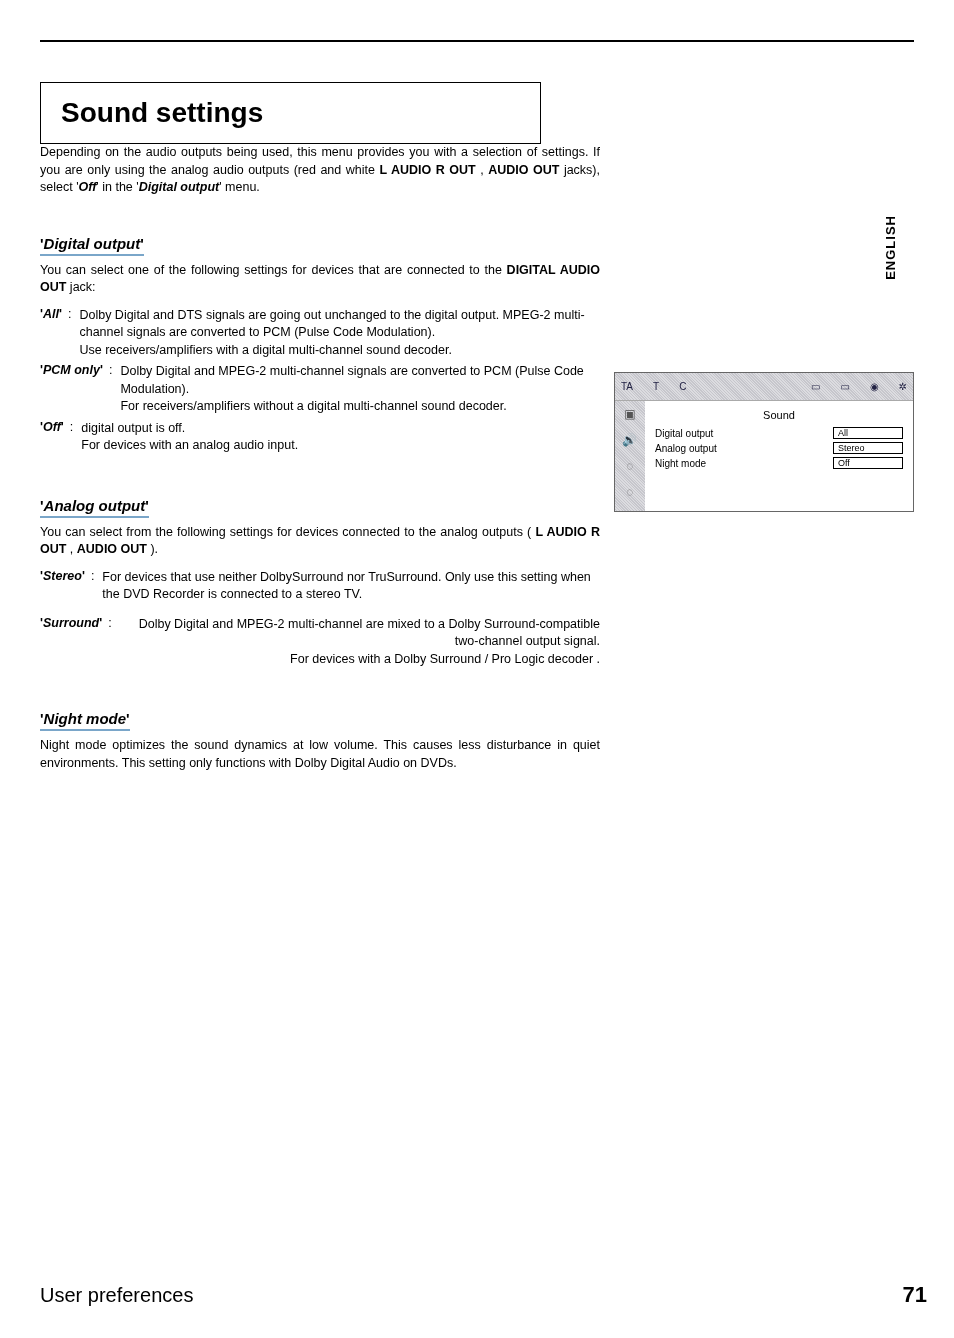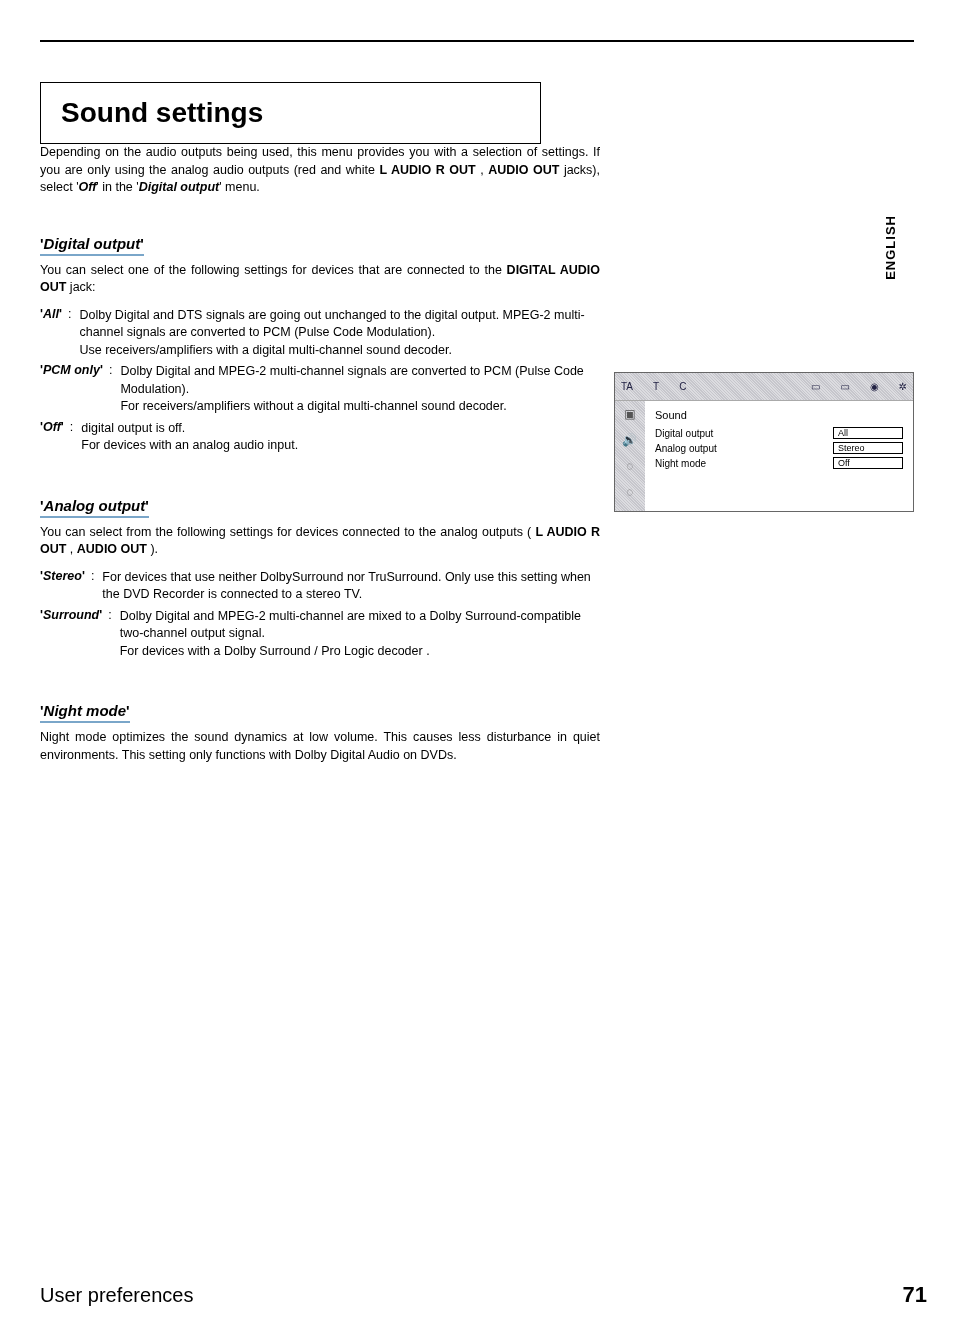--- a/index.html
+++ b/index.html
@@ -75,21 +75,21 @@
   }
   .def-term {
     flex: 0 0 auto;
     padding-right: 6px;
   }
   .def-term .q { font-style: normal; font-weight: bold; }
   .def-term .t { font-weight: bold; font-style: italic; }
   .def-colon { flex: 0 0 auto; padding-right: 8px; }
   .def-text { flex: 1 1 auto; line-height: 1.4; }
   .def-text b { font-weight: normal; }
-  .note-row { margin-top: 4px; }
+  .note-row { margin-top: 12px; text-align: right; }
 
   .osd {
     position: absolute;
     top: 372px;
     right: 40px;
     width: 300px;
     border: 1px solid #666;
     background: #fff;
     font-size: 10px;
   }
@@ -119,21 +119,21 @@
     gap: 12px;
     color: #555;
   }
   .osd-left .li { font-size: 12px; }
   .osd-left .li.sel { color: #2a4b8d; }
   .osd-content {
     flex: 1;
     padding: 8px 10px;
   }
   .osd-title {
-    text-align: left;
+    text-align: center;
     font-size: 11px;
     margin-bottom: 6px;
   }
   .osd-row {
     display: flex;
     justify-content: space-between;
     align-items: center;
     margin-bottom: 3px;
   }
   .osd-row .lbl { font-size: 10px; }

